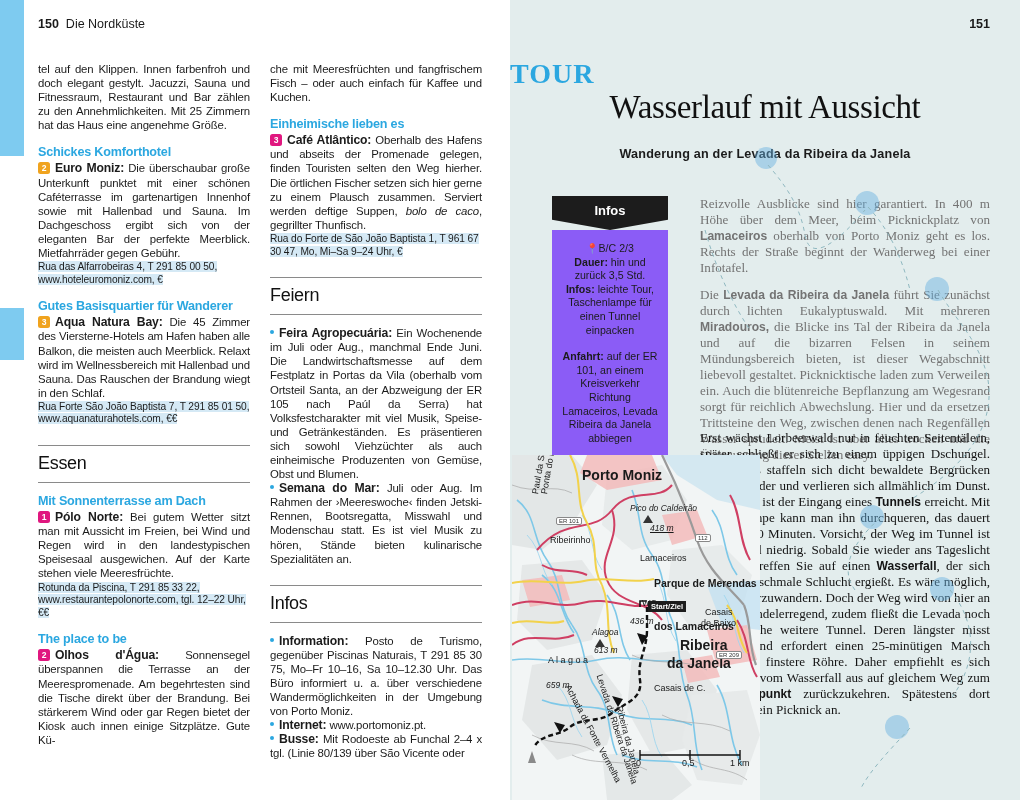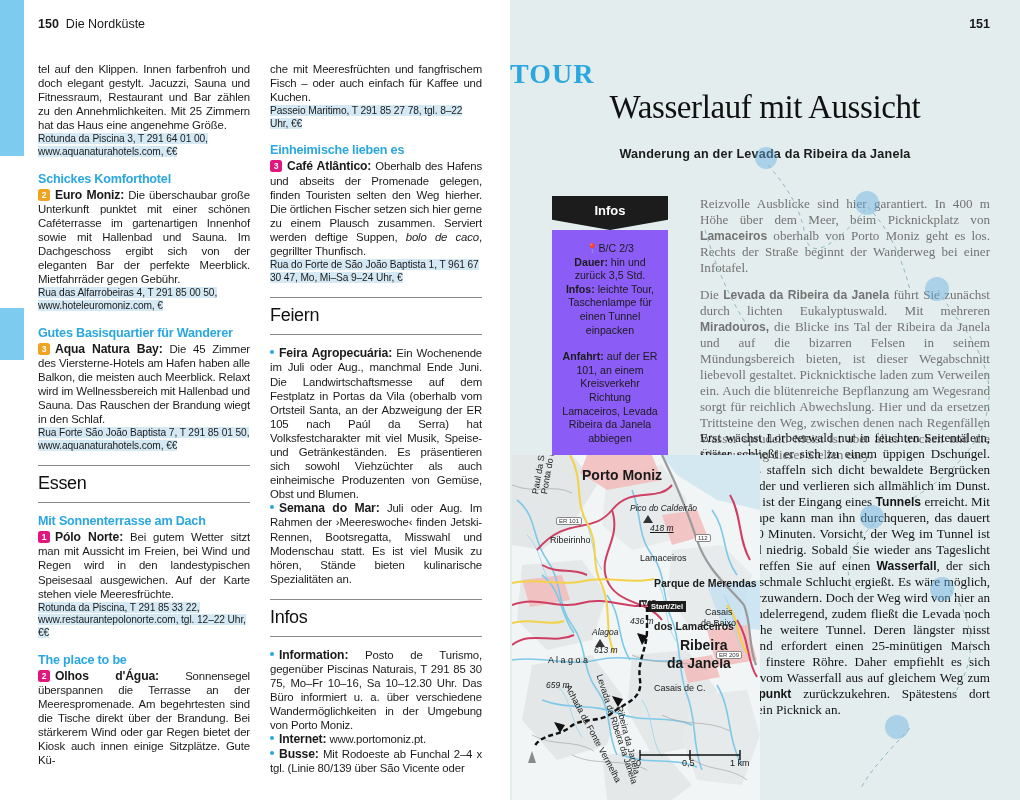--- a/index.html
+++ b/index.html
@@ -54,21 +54,21 @@
   .sub-head {
     font-size: 12.6px; font-weight: bold; color: #2ba7e0;
     letter-spacing: -0.2px; line-height: 15px;
     margin-top: 13px; margin-bottom: 1px;
   }
   .sec-head {
     font-size: 18px; color: #111; letter-spacing: -0.3px;
     border-top: 1px solid #8a8a8a;
     border-bottom: 1px solid #8a8a8a;
     padding: 7px 0 8px 0;
-    margin: 13px 0 11px 0;
+    margin: 19px 0 11px 0;
     font-weight: normal;
   }
   .marker {
     display: inline-block; vertical-align: 1px;
     width: 12px; height: 12px; border-radius: 2.5px;
     color: #fff; font-size: 8.6px; font-weight: bold;
     text-align: center; line-height: 12px;
     margin-right: 5px;
   }
   .marker.amber { background: #f0a31e; }
@@ -200,21 +200,20 @@
 
     <div class="lp-header">
       <span class="pg">150</span><span>Die Nordküste</span>
     </div>
 
     <div class="lp-cols">
 
       <div class="lp-col">
 
         <div class="body-txt">tel auf den Klippen. Innen farbenfroh und doch elegant gestylt. Jacuzzi, Sauna und Fitnessraum, Restaurant und Bar zählen zu den Annehmlichkeiten. Mit 25 Zimmern hat das Haus eine angenehme Größe.</div>
-        <div class="addr"><span class="hl">Rotunda da Piscina 3, T 291 64 01 00, www.aquanaturahotels.com, €€</span></div>
 
         <div class="sub-head">Schickes Komforthotel</div>
         <div class="body-txt">
           <span class="marker amber">2</span><span class="entry-name">Euro Moniz:</span><span> Die überschaubar große Unterkunft punktet mit einer schönen Caféterrasse im gartenartigen Innenhof sowie mit Hallenbad und Sauna. Im Dachgeschoss ergibt sich von der eleganten Bar der perfekte Meerblick. Mietfahrräder gegen Gebühr.</span>
         </div>
         <div class="addr"><span class="hl">Rua das Alfarrobeiras 4, T 291 85 00 50, www.hoteleuromoniz.com, €</span></div>
 
         <div class="sub-head">Gutes Basisquartier für Wanderer</div>
         <div class="body-txt">
           <span class="marker amber">3</span><span class="entry-name">Aqua Natura Bay:</span><span> Die 45 Zimmer des Viersterne-Hotels am Hafen haben alle Balkon, die meisten auch Meerblick. Relaxt wird im Wellnessbereich mit Hallenbad und Sauna. Das Rauschen der Brandung wiegt in den Schlaf.</span>
@@ -231,21 +230,20 @@
 
         <div class="sub-head">The place to be</div>
         <div class="body-txt">
           <span class="marker pink">2</span><span class="entry-name">Olhos d'Água:</span><span> Sonnensegel überspannen die Terrasse an der Meerespromenade. Am begehrtesten sind die Tische direkt über der Brandung. Bei stärkerem Wind oder gar Regen bietet der Kiosk auch innen einige Sitzplätze. Gute Kü-</span>
         </div>
       </div>
 
       <div class="lp-col">
 
         <div class="body-txt">che mit Meeresfrüchten und fangfrischem Fisch – oder auch einfach für Kaffee und Kuchen.</div>
-        <div class="addr"><span class="hl">Passeio Maritimo, T 291 85 27 78, tgl. 8–22 Uhr, €€</span></div>
 
         <div class="sub-head">Einheimische lieben es</div>
         <div class="body-txt">
           <span class="marker pink">3</span><span class="entry-name">Café Atlântico:</span><span> Oberhalb des Hafens und abseits der Promenade gelegen, finden Touristen selten den Weg hierher. Die örtlichen Fischer setzen sich hier gerne zu einem Plausch zusammen. Serviert werden deftige Suppen, </span><span class="it">bolo de caco</span><span>, gegrillter Thunfisch.</span>
         </div>
         <div class="addr"><span class="hl">Rua do Forte de São João Baptista 1, T 961 67 30 47, Mo, Mi–Sa 9–24 Uhr, €</span></div>
 
         <div class="sec-head">Feiern</div>
 
         <div class="body-txt">

